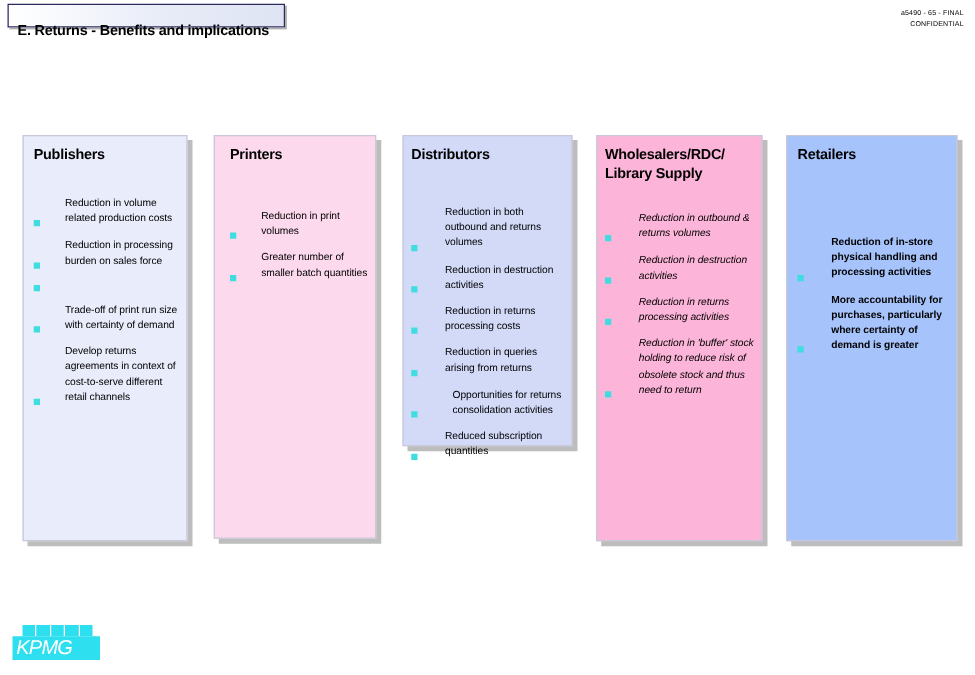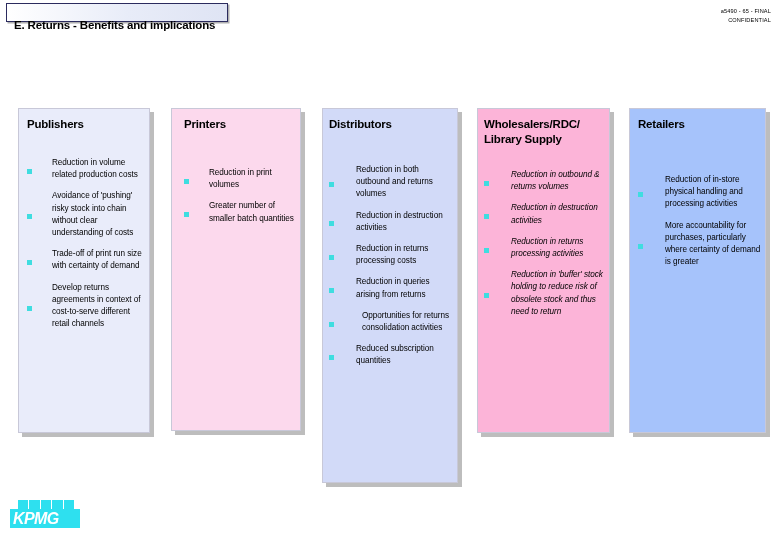--- a/index.html
+++ b/index.html
@@ -66,21 +66,21 @@
     line-height: 15px;
     letter-spacing: -0.2px;
   }
   .col-body {
     margin: 0;
     padding: 0;
     list-style: none;
   }
   .bullet-row {
     display: flex;
-    align-items: center;
+    align-items: flex-end;
     margin-bottom: 9px;
   }
   .bullet-marker {
     flex: 0 0 auto;
     width: 5px;
     height: 5px;
     background: #3fdde0;
     margin-top: 4px;
   }
   .bullet-text {
@@ -115,21 +115,21 @@
     background: #2ee0ef;
     margin-top: 0px;
     width: 70px;
   }
   #kpmg-wordmark span {
     position: absolute;
     left: 3px;
     top: 1px;
     font-family: "Liberation Sans", sans-serif;
     font-size: 16px;
-    font-weight: bold;
+    font-weight: normal;
     font-style: italic;
     color: #ffffff;
     letter-spacing: -0.6px;
   }
 </style>
 </head>
 <body>
 
 <div id="slide-title-box">
   <span id="slide-title-text">E. Returns - Benefits and implications</span>
@@ -143,21 +143,24 @@
 <div id="columns-container">
     <div class="col" style="left: 18px; top: 108px; width: 132px; height: 325px; background: rgb(233, 236, 250); padding-left: 16px;">
       <div class="col-title" style="position: absolute; left: 8px; top: 8px; width: 120px;">Publishers</div>
       <ul class="col-body" style="position: absolute; left: 8px; top: 48px; width: 118px;">
         <li class="bullet-row">
           <span class="bullet-marker" style="background: rgb(63, 221, 224);"></span>
           <span class="bullet-text" style="margin-left: 20px;">Reduction in volume related production costs</span>
         </li>
         <li class="bullet-row">
           <span class="bullet-marker" style="background: rgb(63, 221, 224);"></span>
-          <span class="bullet-text" style="margin-left: 20px;">Avoidance of 'pushing' risky stock into chain without clear understanding of costs</span>
+          <span class="bullet-text" style="margin-left: 20px;">Reduction in processing burden on sales force</span>
+        </li>
+        <li class="bullet-row">
+          <span class="bullet-marker" style="background: rgb(63, 221, 224);"></span>
         </li>
         <li class="bullet-row">
           <span class="bullet-marker" style="background: rgb(63, 221, 224);"></span>
           <span class="bullet-text" style="margin-left: 20px;">Trade-off of print run size with certainty of demand</span>
         </li>
         <li class="bullet-row">
           <span class="bullet-marker" style="background: rgb(63, 221, 224);"></span>
           <span class="bullet-text" style="margin-left: 20px;">Develop returns agreements in context of cost-to-serve different retail channels</span>
         </li>
       </ul>
@@ -168,21 +171,21 @@
         <li class="bullet-row">
           <span class="bullet-marker" style="background: rgb(63, 221, 224);"></span>
           <span class="bullet-text" style="margin-left: 20px;">Reduction in print volumes</span>
         </li>
         <li class="bullet-row">
           <span class="bullet-marker" style="background: rgb(63, 221, 224);"></span>
           <span class="bullet-text" style="margin-left: 20px;">Greater number of smaller batch quantities</span>
         </li>
       </ul>
     </div>
-    <div class="col" style="left: 322px; top: 108px; width: 136px; height: 375px; background: rgb(210, 218, 248);">
+    <div class="col" style="left: 322px; top: 108px; width: 136px; height: 249px; background: rgb(210, 218, 248);">
       <div class="col-title" style="position: absolute; left: 6px; top: 8px; width: 126px;">Distributors</div>
       <ul class="col-body" style="position: absolute; left: 6px; top: 55px; width: 124px;">
         <li class="bullet-row">
           <span class="bullet-marker" style="background: rgb(63, 221, 224);"></span>
           <span class="bullet-text" style="margin-left: 22px;">Reduction in both outbound and returns volumes</span>
         </li>
         <li class="bullet-row">
           <span class="bullet-marker" style="background: rgb(63, 221, 224);"></span>
           <span class="bullet-text" style="margin-left: 22px;">Reduction in destruction activities</span>
         </li>
@@ -220,21 +223,21 @@
           <span class="bullet-text" style="margin-left: 22px;">Reduction in returns processing activities</span>
         </li>
         <li class="bullet-row">
           <span class="bullet-marker" style="background: rgb(63, 221, 224);"></span>
           <span class="bullet-text" style="margin-left: 22px;">Reduction in 'buffer' stock holding to reduce risk of obsolete stock and thus need to return</span>
         </li>
       </ul>
     </div>
     <div class="col" style="left: 629px; top: 108px; width: 137px; height: 325px; background: rgb(166, 195, 251);">
       <div class="col-title" style="position: absolute; left: 8px; top: 8px; width: 125px;">Retailers</div>
-      <ul class="col-body" style="position: absolute; left: 8px; top: 65px; width: 123px;">
+      <ul class="col-body" style="position: absolute; left: 8px; top: 79px; width: 123px; font-weight: bold;">
         <li class="bullet-row">
           <span class="bullet-marker" style="background: rgb(63, 221, 224);"></span>
           <span class="bullet-text" style="margin-left: 22px;">Reduction of in-store physical handling and processing activities</span>
         </li>
         <li class="bullet-row">
           <span class="bullet-marker" style="background: rgb(63, 221, 224);"></span>
           <span class="bullet-text" style="margin-left: 22px;">More accountability for purchases, particularly where certainty of demand is greater</span>
         </li>
       </ul>
     </div>

